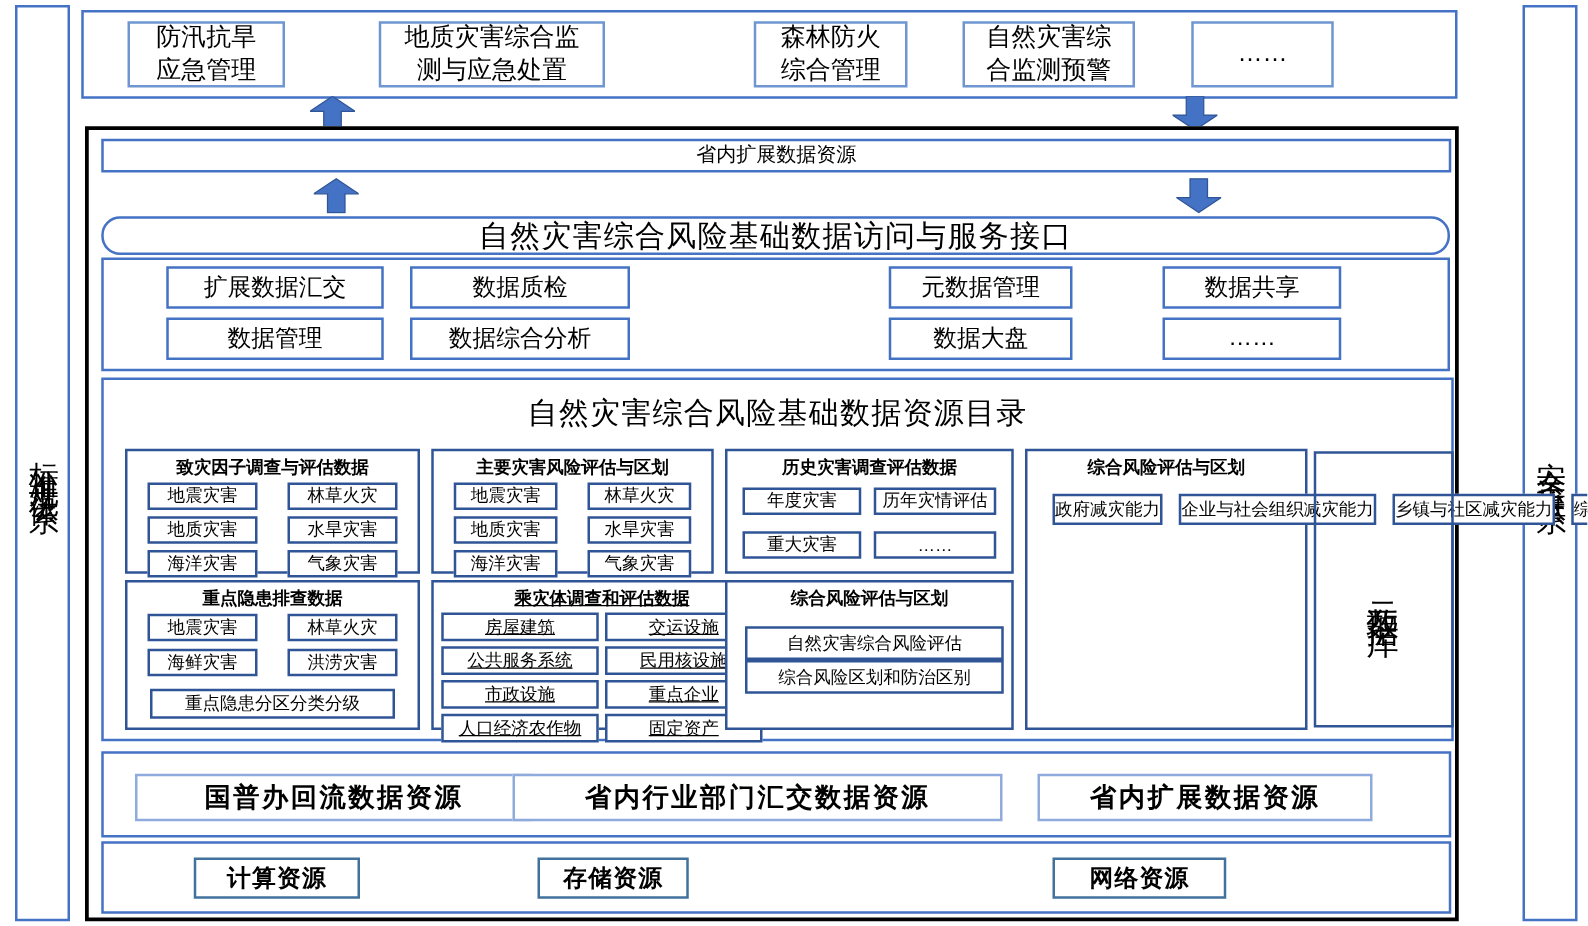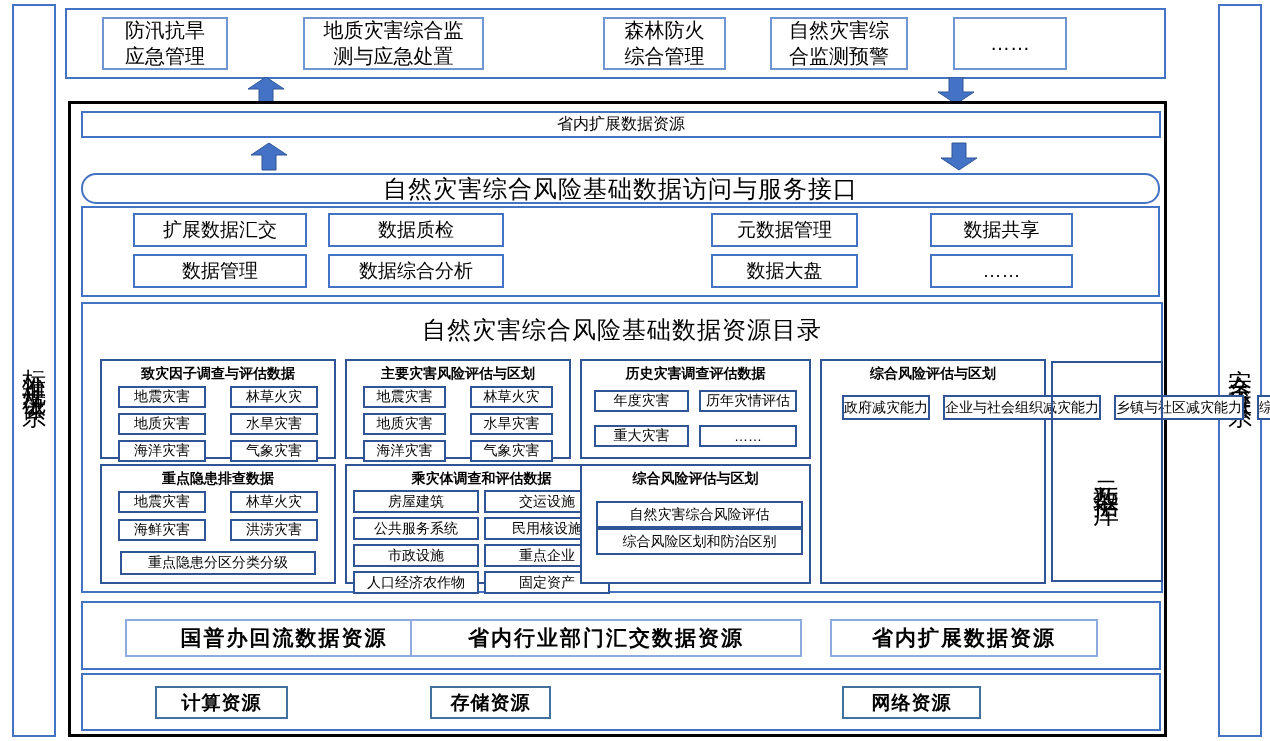--- a/index.html
+++ b/index.html
@@ -56,21 +56,21 @@
              border:2px solid #4472C4; background:#fff; }
   .catalog-title { position:absolute; left:0; top:10px; width:100%; text-align:center;
                    font-size:24px; font-weight:500; letter-spacing:1px; }
   .group { position:absolute; border:2px solid #2F5597; background:#fff; }
   .gtitle { text-align:center; font-size:14px; font-weight:bold; padding-top:4px; }
   .gA { left:17px;  top:55px;  width:236px; height:100px; }
   .gB { left:262px; top:55px;  width:226px; height:100px; }
   .gC { left:497px; top:55px;  width:231px; height:100px; }
   .gD { left:737px; top:55px;  width:226px; height:225px; }
   .gE { left:17px;  top:160px; width:236px; height:120px; }
-  .gF { left:262px; top:160px; width:273px; height:120px; }
+  .gF { left:262px; top:160px; width:273px; height:120px;text-decoration:underline; }
   .gG { left:497px; top:160px; width:231px; height:120px; }
   .metadb { position:absolute; left:968px; top:57px; width:112px; height:221px;
             border:2px solid #2F5597; display:flex; align-items:center; justify-content:center; }
   .metadb .vtext { font-size:26px; letter-spacing:6px; }
 
   .item { border:2px solid #2F5597; background:#fff; display:flex; align-items:center;
           justify-content:center; font-size:14px; height:22px; white-space:nowrap; }
   .grid2x3 { display:grid; grid-template-columns:1fr 1fr; column-gap:24px; row-gap:5px;
              padding:3px 16px 0 16px; }
   .gC .gridC { display:grid; grid-template-columns:95px 1fr; column-gap:10px; row-gap:13px;
@@ -84,21 +84,21 @@
                  padding:2px 6px 0 6px; }
   .gF .item { height:23px; }
   .gG .stack { display:flex; flex-direction:column; padding:13px 6px 0 14px; }
   .gG .item { height:27px; }
 
   
   .band-sources { left:10px; top:497px; width:1080px; height:69px; }
   .src-box { position:absolute; top:16px; height:38px; border:2px solid #8FAADC; background:#fff;
              display:flex; align-items:center; justify-content:center;
              font-size:21px; font-weight:bold; letter-spacing:2px; }
-  .sb0 { left:42px;  width:318px; }
+  .sb0 { left:25px;  width:318px; }
   .sb1 { left:327px; width:392px; }
   .sb2 { left:747px; width:268px; }
 
   .band-infra { left:10px; top:569px; width:1080px; height:58px; }
   .inf-box { position:absolute; top:11px; height:33px; border:2px solid #41719C; background:#fff;
              display:flex; align-items:center; justify-content:center;
              font-size:19px; font-weight:bold; letter-spacing:1px; }
   .ib0 { left:72px;  width:133px; }
   .ib1 { left:347px; width:121px; }
   .ib2 { left:759px; width:139px; }

